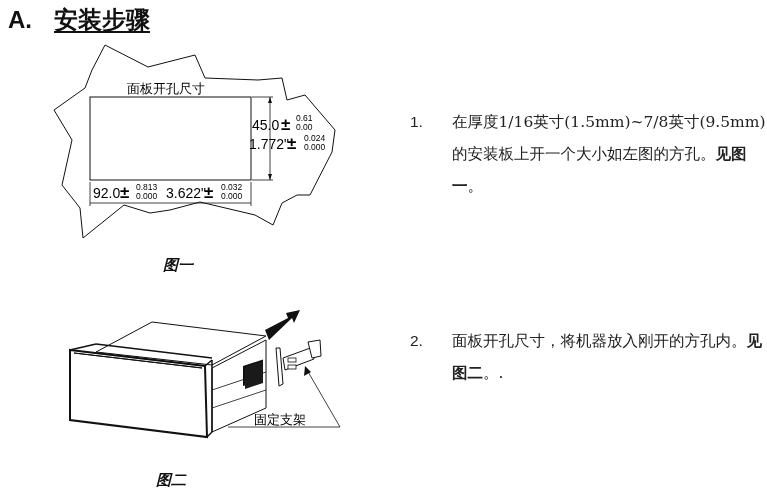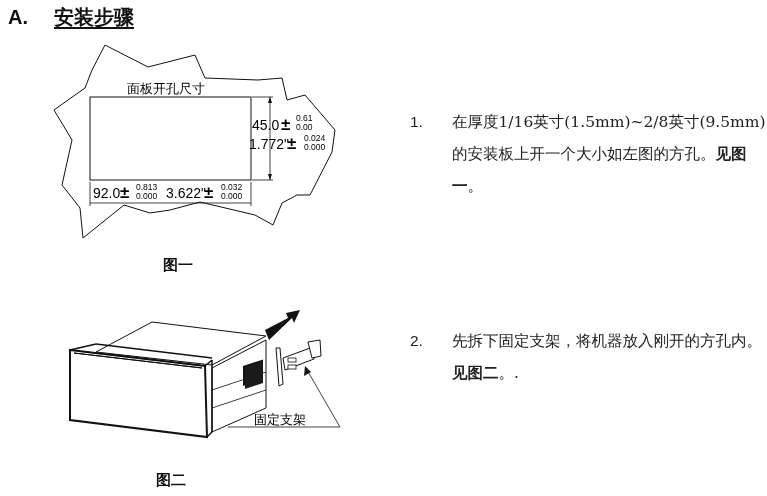--- a/index.html
+++ b/index.html
@@ -1,22 +1,22 @@
 <!DOCTYPE html>
 <html><head>
 <meta charset="utf-8">
 <style>
   html, body { margin:0; padding:0; background:#ffffff; }
   body { width:767px; height:496px; position:relative; overflow:hidden;
          font-family:"DejaVu Serif", serif; color:#111; }
   .abs { position:absolute; }
-  .heading { left:8px; top:4px; font-family:"Liberation Sans", sans-serif; font-weight:bold; font-size:20px; white-space:nowrap; }
+  .heading { left:8px; top:4px; font-family:"Liberation Sans", sans-serif; font-weight:bold; font-size:24px; white-space:nowrap; }
   .heading .letter { display:inline-block; width:46px; }
   .heading .title { text-decoration:underline; text-decoration-thickness:2px; text-underline-offset:3px; font-family:"DejaVu Sans", sans-serif; }
-  .caption { font-family:"DejaVu Sans", sans-serif; font-weight:bold; font-size:15px; }
+  .caption { font-family:"DejaVu Sans", sans-serif; font-weight:bold; font-size:15px;font-style:italic; }
   .step { font-size:15.5px; line-height:32px; color:#222; }
   .step .num { position:absolute; left:0; font-family:"Liberation Sans", sans-serif; }
   .step .body { position:absolute; left:42px; width:320px; }
   .step .bold { font-weight:bold; font-family:"DejaVu Sans", sans-serif; }
   svg text { font-family:"Liberation Sans", sans-serif; }
 </style>
 </head>
 <body>
 
 <div class="abs heading">
@@ -93,19 +93,19 @@
   <line x1="228" y1="427" x2="340" y2="427" stroke="#111" stroke-width="0.8"></line>
   <line x1="340" y1="427" x2="307" y2="370" stroke="#111" stroke-width="0.8"></line>
   <polygon points="305,366 304,376 311,372" fill="#111"></polygon>
   <text x="254" y="424" font-size="13" style="font-family:'DejaVu Serif',serif">固定支架</text>
 </svg>
 
 <div class="abs caption" style="left:156px;top:471px">图二</div>
 
 <div class="abs step" style="left:410px;top:106px;width:357px;height:110px">
   <span class="num">1.</span>
-  <div class="body"><span>在厚度1/16英寸(1.5mm)~2/8英寸(9.5mm)的安装板上开一个大小如左图的方孔。</span><span class="bold">见图一</span><span>。</span></div>
+  <div class="body"><span>在厚度1/16英寸(1.5mm)~7/8英寸(9.5mm)的安装板上开一个大小如左图的方孔。</span><span class="bold">见图一</span><span>。</span></div>
 </div>
 
 <div class="abs step" style="left:410px;top:325px;width:357px;height:70px">
   <span class="num">2.</span>
-  <div class="body"><span>先拆下固定支架，将机器放入刚开的方孔内。</span><span class="bold">见图二</span><span>。.</span></div>
+  <div class="body"><span>面板开孔尺寸，将机器放入刚开的方孔内。</span><span class="bold">见图二</span><span>。.</span></div>
 </div>
 
 </body></html>

